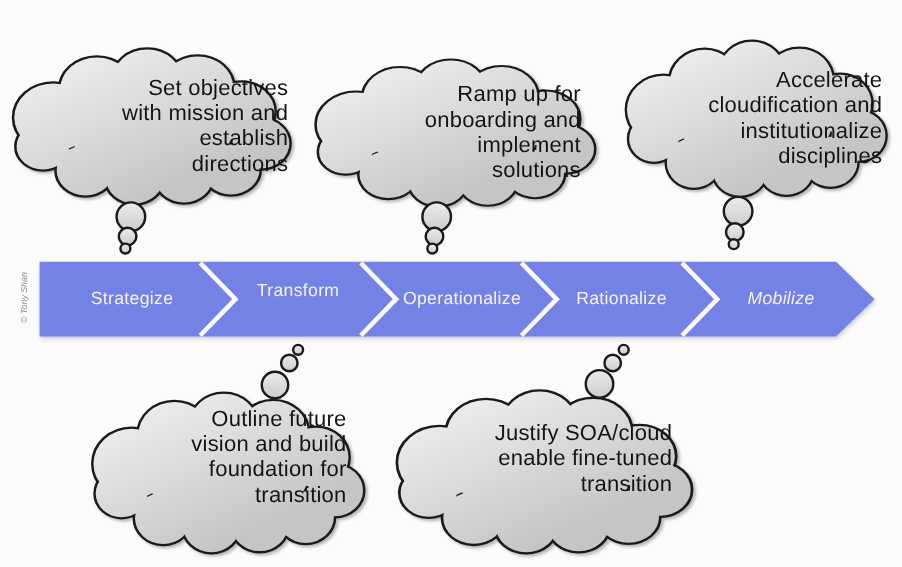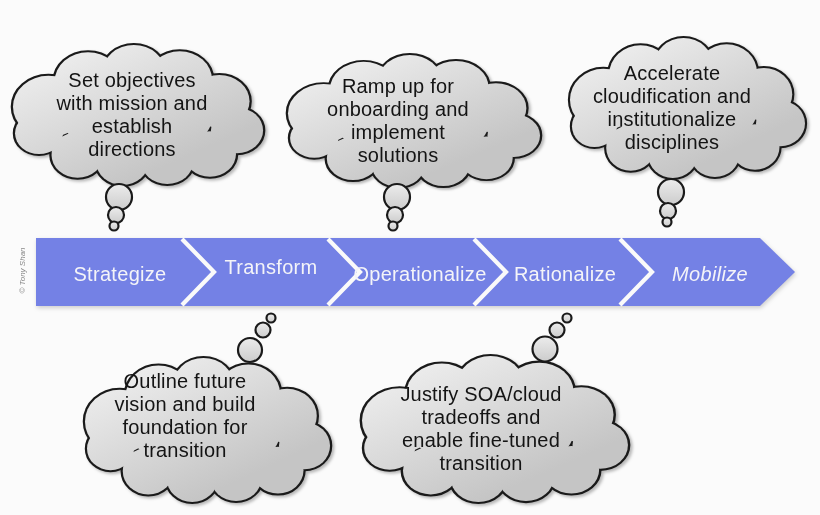--- a/index.html
+++ b/index.html
@@ -21,30 +21,30 @@
   }
   .cloud-shape{
     filter:drop-shadow(2px 2.5px 1.5px rgba(0,0,0,0.28));
   }
   .band{
     filter:drop-shadow(1px 2px 2px rgba(0,0,0,0.18));
   }
   .cloud-text{
     position:absolute;
     width:260px;
-    text-align:center;
+    text-align:right;
     font-size:20px;
     line-height:23px;
     color:#141414;
     letter-spacing:0.2px;
   }
   .stage-label{
     position:absolute;
     transform:translateX(-50%);
-    font-size:20px;
+    font-size:16px;
     color:#f4f4f8;
     white-space:nowrap;
     letter-spacing:0.3px;
   }
   .copyright{
     position:absolute;
     left:-21px;
     top:266px;
     width:86px;
     text-align:center;
@@ -164,21 +164,20 @@
 
   <div class="cloud-text" style="left:55px; top:370px;">
     <div>Outline future</div>
     <div>vision and build</div>
     <div>foundation for</div>
     <div>transition</div>
   </div>
 
   <div class="cloud-text" style="left:351px; top:383px;">
     <div>Justify SOA/cloud</div>
-    <div>tradeoffs and</div>
     <div>enable fine-tuned</div>
     <div>transition</div>
   </div>
 
   <div class="stage-label" style="left:120px; top:263px;">Strategize</div>
   <div class="stage-label" style="left:271px; top:256px;">Transform</div>
   <div class="stage-label" style="left:420px; top:263px;">Operationalize</div>
   <div class="stage-label" style="left:565px; top:263px;">Rationalize</div>
   <div class="stage-label" style="left:710px; top:263px;font-style:italic;">Mobilize</div>
 

